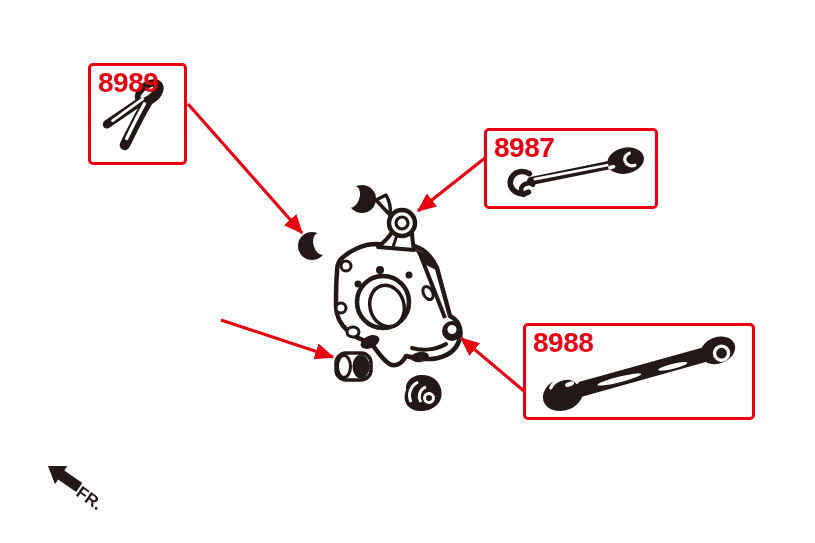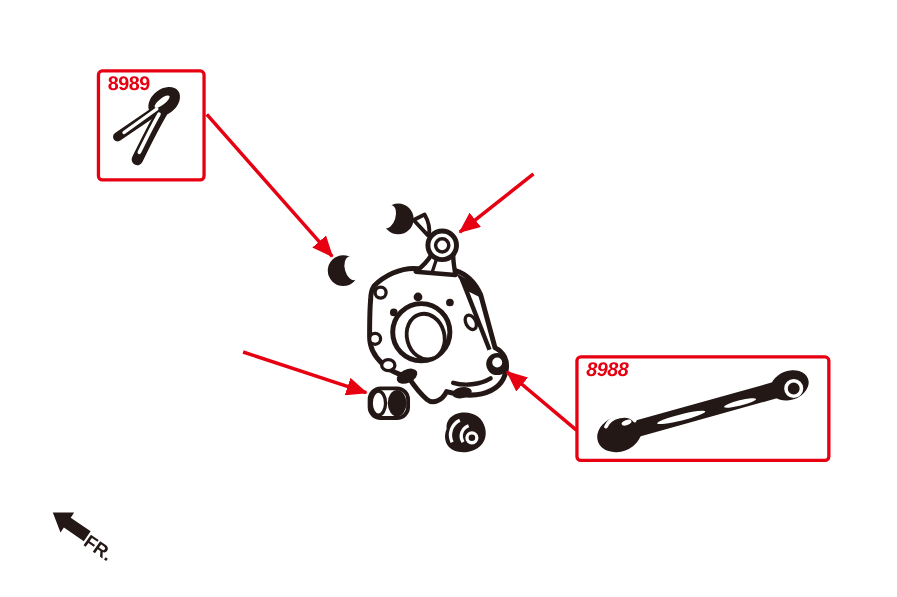--- a/index.html
+++ b/index.html
@@ -8,21 +8,21 @@
     position:relative;width:815px;height:543px;background:#fff;
     font-family:"Liberation Sans", sans-serif;overflow:hidden;
   }
   .layer{position:absolute;left:0;top:0;pointer-events:none;}
   .callout{
     position:absolute;box-sizing:border-box;background:#fff;
     border:3px solid var(--red);border-radius:5px;z-index:4;
   }
   .pn{
     position:absolute;top:0;left:7px;z-index:5;
-    font-weight:bold;font-size:18px;line-height:1.18;
+    font-weight:bold;font-size:28px;line-height:1.18;
     color:var(--red);letter-spacing:-0.5px;white-space:nowrap;
   }
   .art{position:absolute;left:0;top:0;width:100%;height:100%;}
   
   .fI{fill:var(--ink);}
   .sI{stroke:var(--ink);fill:none;}
   .sIfW{stroke:var(--ink);fill:#fff;}
   .fW{fill:#fff;}
   .sW{stroke:#fff;fill:none;}
   .sR{stroke:var(--red);fill:none;}
@@ -133,22 +133,34 @@
       <path class="sI" stroke-width="9" stroke-linecap="round" d="M 58,34 L 17,62"></path>
       <path class="sI" stroke-width="11" stroke-linecap="round" d="M 60,38 C 50,55 43,70 36,84"></path>
       <ellipse class="fI" cx="62" cy="28" rx="17" ry="12" transform="rotate(-38 62 28)"></ellipse>
       <path class="sW" stroke-width="3" stroke-linecap="round" d="M 55,35 L 23,58"></path>
       <path class="sW" stroke-width="3.5" stroke-linecap="round" d="M 57,40 C 48,56 43,67 38,77"></path>
       <ellipse class="fW" cx="60" cy="28" rx="9" ry="3" transform="rotate(-38 60 28)"></ellipse>
     </svg>
   </div>
 
 
+  <div class="callout" style="left:484px;top:128px;width:174px;height:81px;">
+    <span class="pn">8987</span>
+    <svg class="art" viewBox="0 0 174 81">
+      <path class="sI" stroke-width="9" stroke-linecap="round" d="M 44,54 L 132,36"></path>
+      <path class="sI" stroke-width="6" stroke-linecap="round" d="M 42,46 A 13,12 0 1 0 41,66"></path>
+      <path class="sI" stroke-width="5" stroke-linecap="round" d="M 46,58 A 8,7 0 1 0 36,69"></path>
+      <ellipse class="fI" cx="146" cy="32" rx="20" ry="14" transform="rotate(-12 146 32)"></ellipse>
+      <path class="sW" stroke-width="3" stroke-linecap="round" d="M 48,52 L 126,37"></path>
+      <path class="sW" stroke-width="3.5" stroke-linecap="round" d="M 150,24 a 8,7 0 1 0 6,13"></path>
+      <ellipse class="fW" cx="131" cy="39" rx="4" ry="2" transform="rotate(-12 131 39)"></ellipse>
+    </svg>
+  </div>
 
-  <div class="callout" style="left:523px;top:323px;width:232px;height:97px;font-style:italic;">
+  <div class="callout" style="left:523px;top:323px;width:232px;height:97px;">
     <span class="pn">8988</span>
     <svg class="art" viewBox="0 0 232 97">
       <path class="sI" stroke-width="16" stroke-linecap="round" d="M 52,68 L 188,30"></path>
       <ellipse class="fI" cx="35" cy="73" rx="22" ry="17" transform="rotate(-20 35 73)"></ellipse>
       <ellipse class="fI" cx="200" cy="26" rx="19" ry="14" transform="rotate(-20 200 26)"></ellipse>
       <ellipse class="fW" cx="95" cy="57" rx="24" ry="3" transform="rotate(-14 95 57)"></ellipse>
       <ellipse class="fW" cx="152" cy="43" rx="16" ry="2.6" transform="rotate(-14 152 43)"></ellipse>
       <path class="sW" stroke-width="3.5" stroke-linecap="round" d="M 22,66 A 16,12 -20 0 1 50,60"></path>
       <ellipse class="fW" cx="42" cy="62" rx="5" ry="2.5" transform="rotate(-20 42 62)"></ellipse>
       <circle class="sW" stroke-width="3.5" cx="204" cy="29" r="7.5"></circle>

